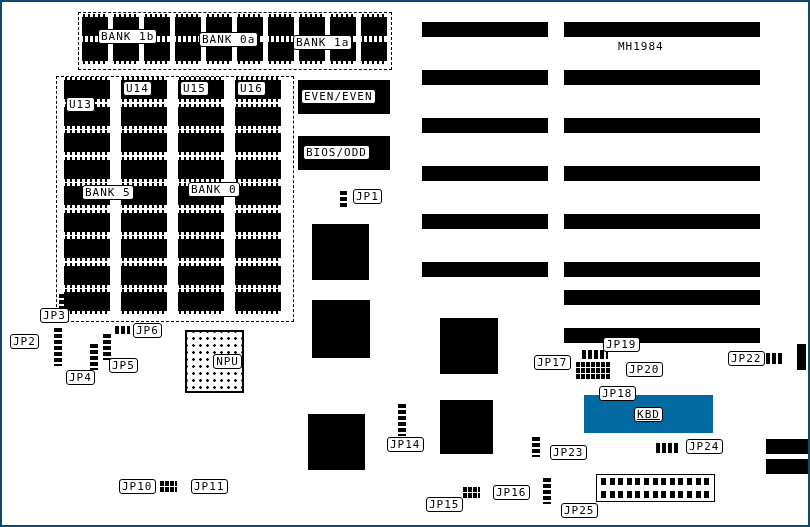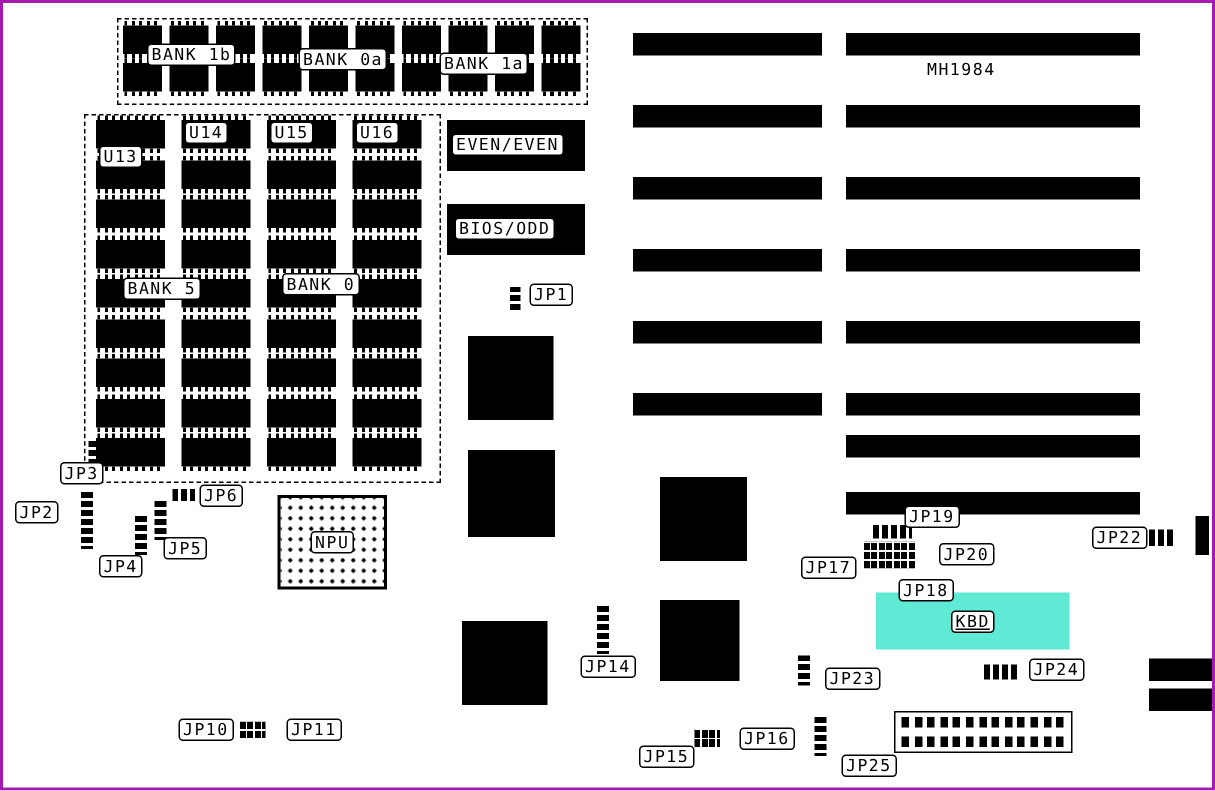--- a/index.html
+++ b/index.html
@@ -1,18 +1,18 @@
 <!DOCTYPE html>
 <html><head>
 <meta charset="utf-8">
 <style>
   html,body{margin:0;padding:0;background:#fff;}
   #board{
     position:relative;width:810px;height:527px;box-sizing:border-box;
-    border:2px solid #a21caf;background:#fff;overflow:hidden;
+    border:2px solid #0c4a6e;background:#fff;overflow:hidden;
     font-family:"DejaVu Sans Mono",monospace;
   }
   .dash{position:absolute;border:1px dashed #000;box-sizing:border-box;}
   .blk{position:absolute;background:#000;}
   .slot{position:absolute;background:#000;}
   .dip{position:absolute;background:#000;}
   .dip::before,.dip::after{
     content:"";position:absolute;left:1px;right:1px;height:3px;
     background:repeating-linear-gradient(90deg,#000 0 2px,transparent 2px 5px);
   }
@@ -29,33 +29,33 @@
     padding:0 2px;line-height:13px;white-space:nowrap;z-index:6;
   }
   .txt{position:absolute;font:11px "DejaVu Sans Mono",monospace;letter-spacing:1px;color:#000;}
   .jb{position:absolute;background:#000;}
   .jb.v{background:repeating-linear-gradient(180deg,#000 0 4px,#fff 4px 6px);}
   .jb.h{background:repeating-linear-gradient(90deg,#000 0 4px,#fff 4px 6px);}
   .jb.g{background-color:#000;
     background-image:repeating-linear-gradient(90deg,transparent 0 4px,#fff 4px 5px),
                      repeating-linear-gradient(0deg,transparent 0 5px,#fff 5px 6px);}
   .npu{
-    position:absolute;left:183px;top:328px;width:73px;height:63px;box-sizing:border-box;
+    position:absolute;left:183px;top:328px;width:59px;height:63px;box-sizing:border-box;
     border:2px solid #000;background-color:#fff;
     background-image:radial-gradient(circle,#000 1.2px,transparent 1.5px);
     background-size:7px 7px;background-position:3px 3px;
-    display:flex;align-items:center;justify-content:center;
+    display:flex;align-items:center;justify-content:flex-end;
   }
   .cpu{
     position:absolute;left:187px;top:413px;width:55px;height:52px;background:#000;
     display:flex;align-items:center;justify-content:center;
   }
   .cpu-dot{position:absolute;width:6px;height:6px;border-radius:50%;background:#fff;right:7px;bottom:7px;}
   .kbd{
-    position:absolute;left:582px;top:393px;width:129px;height:38px;background:#5eead4;
+    position:absolute;left:582px;top:393px;width:129px;height:38px;background:#0369a1;
     display:flex;align-items:center;justify-content:center;text-decoration:underline;
   }
   .bconn{
     position:absolute;left:594px;top:472px;width:119px;height:28px;box-sizing:border-box;
     border:1px solid #000;background:#fff;
   }
   .pin{position:absolute;width:5px;height:7px;background:#000;}
 </style>
 </head>
 <body>
@@ -120,21 +120,21 @@
   <div class="lbl" style="left:8px;top:332px">JP2</div>
   <div class="lbl" style="left:38px;top:306px">JP3</div>
   <div class="lbl" style="left:64px;top:368px">JP4</div>
   <div class="lbl" style="left:107px;top:356px">JP5</div>
   <div class="lbl" style="left:131px;top:321px">JP6</div>
   <div class="lbl" style="left:117px;top:477px">JP10</div>
   <div class="lbl" style="left:189px;top:477px">JP11</div>
   <div class="lbl" style="left:385px;top:435px">JP14</div>
   <div class="lbl" style="left:424px;top:495px">JP15</div>
   <div class="lbl" style="left:491px;top:483px">JP16</div>
-  <div class="lbl" style="left:532px;top:369px">JP17</div>
+  <div class="lbl" style="left:532px;top:353px">JP17</div>
   <div class="lbl" style="left:597px;top:384px">JP18</div>
   <div class="lbl" style="left:601px;top:335px">JP19</div>
   <div class="lbl" style="left:624px;top:360px">JP20</div>
   <div class="lbl" style="left:726px;top:349px">JP22</div>
   <div class="lbl" style="left:548px;top:443px">JP23</div>
   <div class="lbl" style="left:684px;top:437px">JP24</div>
   <div class="lbl" style="left:559px;top:501px">JP25</div>
 
   <div class="bconn" id="bottom-connector">
       <div class="pin" style="left: 4px; top: 3px;"></div>

